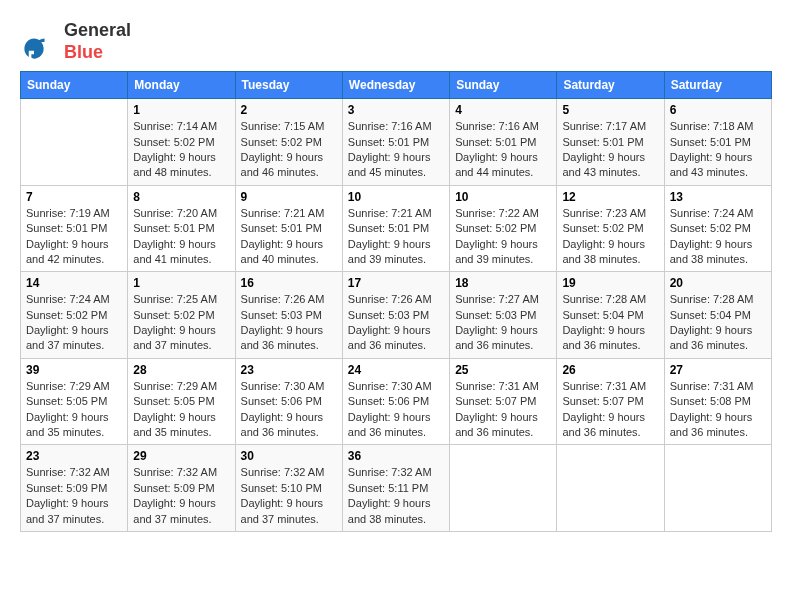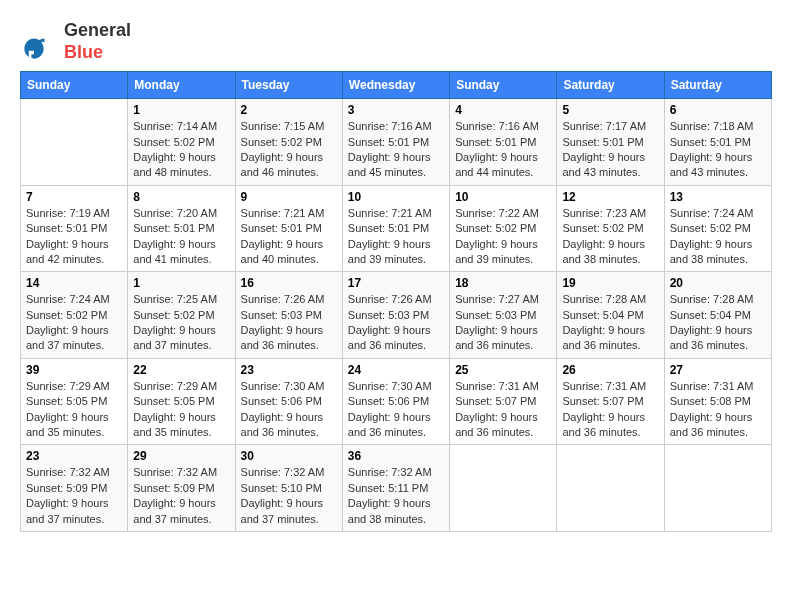--- a/index.html
+++ b/index.html
@@ -203,21 +203,21 @@
           <span class="day-num">20</span>
           <div class="day-info">Sunrise: 7:28 AM<br>Sunset: 5:04 PM<br>Daylight: 9 hours and 36 minutes.</div>
         </td>
       </tr>
       <tr>
         <td>
           <span class="day-num">39</span>
           <div class="day-info">Sunrise: 7:29 AM<br>Sunset: 5:05 PM<br>Daylight: 9 hours and 35 minutes.</div>
         </td>
         <td>
-          <span class="day-num">22</span>
+          <span class="day-num">28</span>
           <div class="day-info">Sunrise: 7:29 AM<br>Sunset: 5:05 PM<br>Daylight: 9 hours and 35 minutes.</div>
         </td>
         <td>
           <span class="day-num">23</span>
           <div class="day-info">Sunrise: 7:30 AM<br>Sunset: 5:06 PM<br>Daylight: 9 hours and 36 minutes.</div>
         </td>
         <td>
           <span class="day-num">24</span>
           <div class="day-info">Sunrise: 7:30 AM<br>Sunset: 5:06 PM<br>Daylight: 9 hours and 36 minutes.</div>
         </td>

